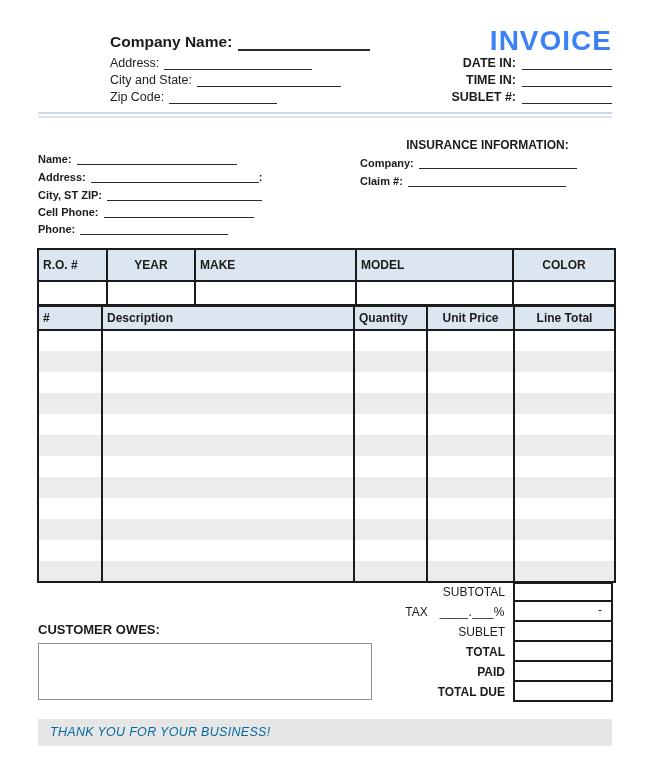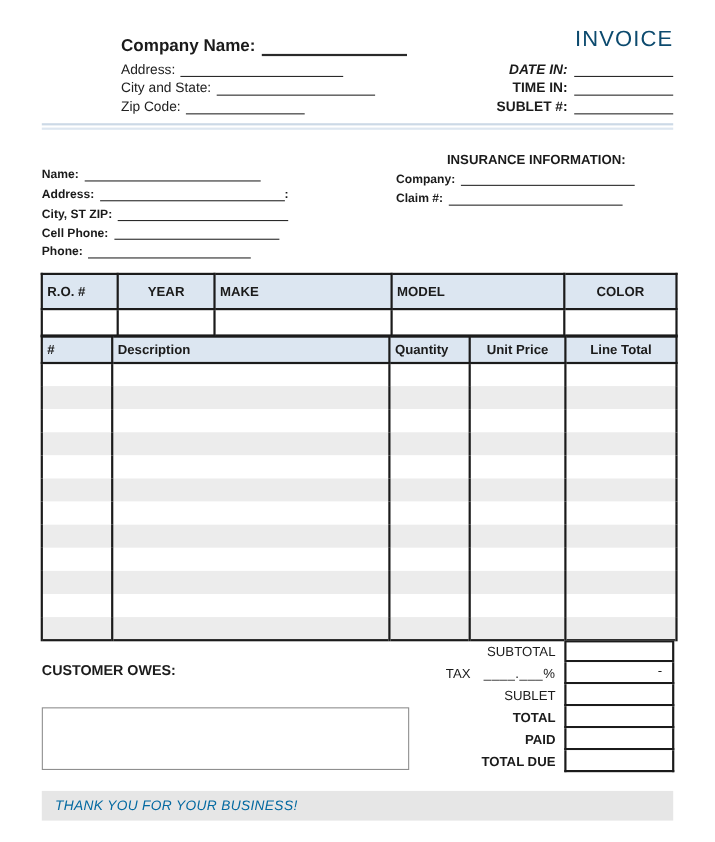--- a/index.html
+++ b/index.html
@@ -10,21 +10,21 @@
   }
   .abs { position:absolute; }
   .row-line { display:flex; align-items:flex-end; white-space:nowrap; }
   .fill-line { display:inline-block; border-bottom:1px solid #2a2a2a; height:14px; }
   .fill-line.thick { border-bottom-width:2px; height:16px; }
 
   
   .company-label { font-weight:bold; font-size:15.5px; }
   .addr-label { font-size:12.5px; color:#222; }
   .invoice-title {
-    font-weight:normal; font-size:20px; letter-spacing:1px; color:#0c4a6e;
+    font-weight:bold; font-size:28px; letter-spacing:1px; color:#3b82f6;
   }
   .hdr-right-label { font-weight:bold; font-size:12.5px; }
 
   .divider {
     border-top:2px solid #ccd9e6; border-bottom:2px solid #dde6f0; height:6px;
   }
 
   
   .small-label { font-weight:bold; font-size:11px; }
   .ins-title { font-weight:bold; font-size:12px; text-align:center; }
@@ -79,21 +79,21 @@
     <span class="addr-label">City and State:</span>
     <span class="fill-line" style="width:144px; margin-left:5px;"></span>
   </div>
   <div class="abs row-line" style="left:110px; top:90px;">
     <span class="addr-label">Zip Code:</span>
     <span class="fill-line" style="width:108px; margin-left:5px;"></span>
   </div>
 
   <div class="abs invoice-title" style="right:38px; top:25px;">INVOICE</div>
 
-  <div class="abs row-line" style="right:38px; top:56px;font-style:italic;">
+  <div class="abs row-line" style="right:38px; top:56px;">
     <span class="hdr-right-label">DATE IN:</span>
     <span class="fill-line" style="width:90px; margin-left:6px;"></span>
   </div>
   <div class="abs row-line" style="right:38px; top:73px;">
     <span class="hdr-right-label">TIME IN:</span>
     <span class="fill-line" style="width:90px; margin-left:6px;"></span>
   </div>
   <div class="abs row-line" style="right:38px; top:90px;">
     <span class="hdr-right-label">SUBLET #:</span>
     <span class="fill-line" style="width:90px; margin-left:6px;"></span>
@@ -284,18 +284,18 @@
     <div class="totals-row">
       <div class="totals-label bold">PAID</div>
       <div class="tbox"></div>
     </div>
     <div class="totals-row">
       <div class="totals-label bold">TOTAL DUE</div>
       <div class="tbox"></div>
     </div>
   </div>
 
-  <div class="abs owes-label" style="left:38px; top:602px;">CUSTOMER OWES:</div>
+  <div class="abs owes-label" style="left:38px; top:622px;">CUSTOMER OWES:</div>
   <div class="abs owes-box" style="left:38px; top:643px; width:334px; height:57px;"></div>
 
   <div class="abs footer-band" style="left:38px; top:719px; width:574px; height:27px;">THANK YOU FOR YOUR BUSINESS!</div>
 
 </div>
 
 </body></html>

